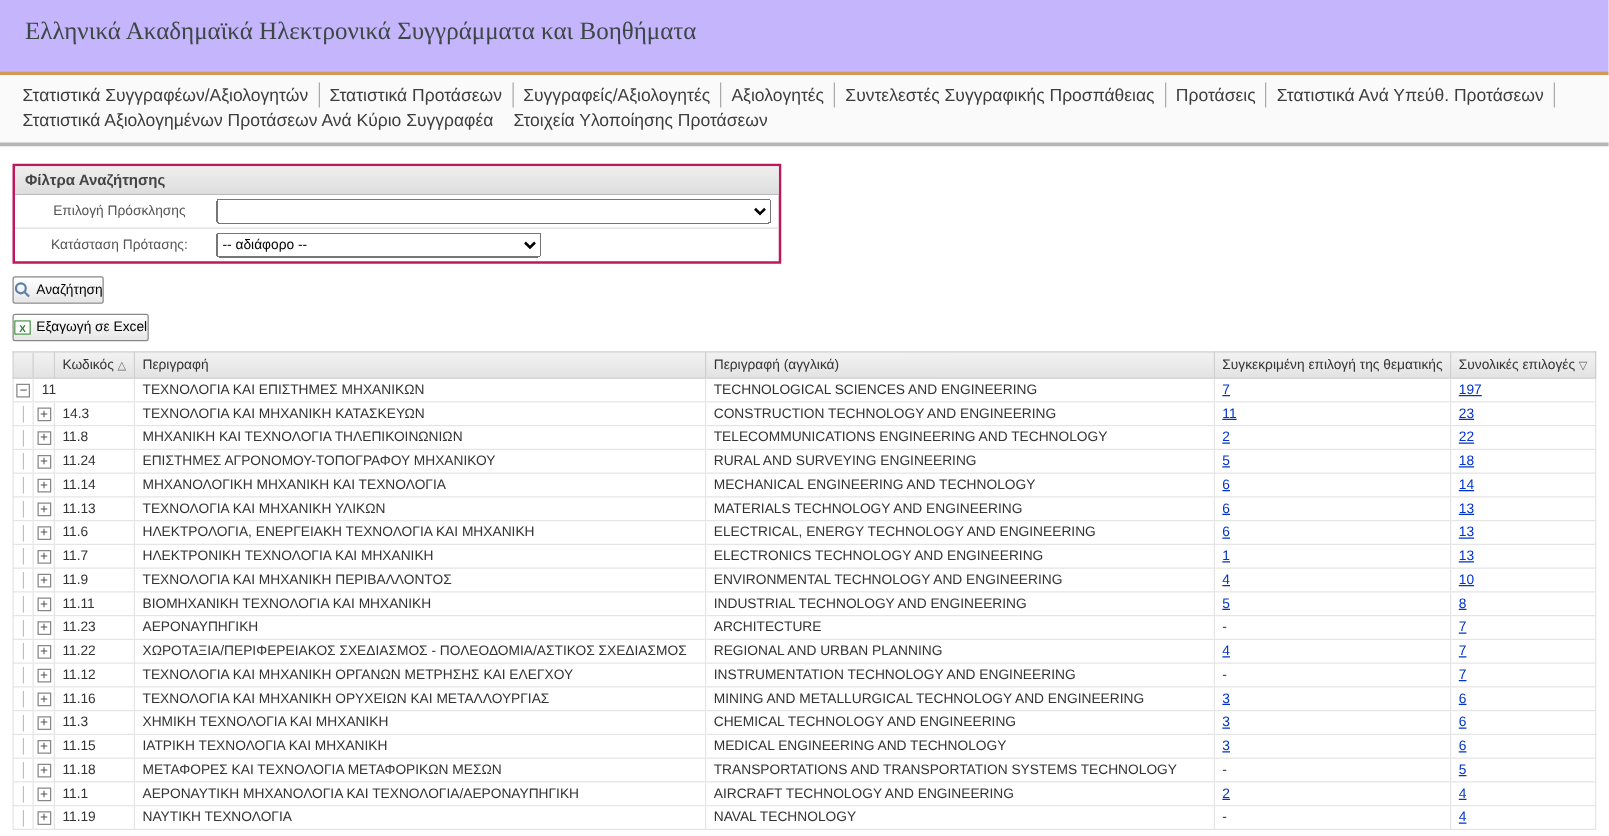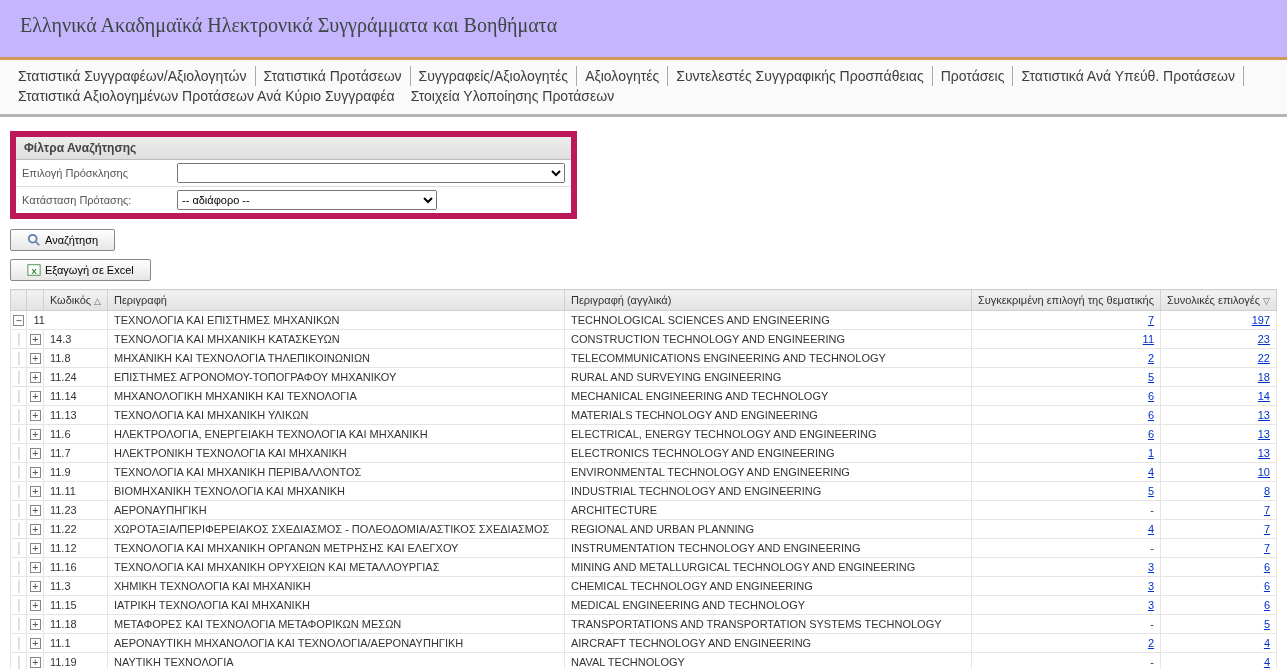--- a/index.html
+++ b/index.html
@@ -37,22 +37,22 @@
     text-decoration: none;
     padding: 2px 8px;
     border-right: 1px solid #aaa;
     font-size: 14px;
     line-height: 16px;
   }
   .menubar a:last-child { border-right: none; }
   .menubar a.noborder { border-right: none; }
   .content { padding: 14px 10px; }
   .filterbox {
-    border: 6px solid #be185d;
-    width: 567px;
+    border: 2px solid #be185d;
+    width: 615px;
     margin-bottom: 10px;
   }
   .filterbox-header {
     background: linear-gradient(#eee,#dedede);
     border-bottom: 1px solid #bbb;
     padding: 4px 8px;
     font-weight: bold;
     font-size: 12px;
     color: #444;
   }
@@ -60,33 +60,34 @@
     display: flex;
     align-items: center;
     border-bottom: 1px solid #ddd;
     padding: 3px 6px;
     font-size: 11px;
   }
   .filterrow:last-child { border-bottom: none; }
   .filterrow label {
     width: 155px;
     color: #555;
+    text-align: center;
   }
   .filterrow select {
     flex: 1;
     font-size: 11px;
     height: 20px;
   }
   .filterrow select.short { flex: 0 0 260px; }
   .btn {
     display: inline-flex;
     align-items: center;
     border: 1px solid #888;
     background: linear-gradient(#fff,#e6e6e6);
-    padding: 3px 16px;
+    padding: 3px 0;
     font-size: 11px;
     cursor: pointer;
     border-radius: 2px;
     gap: 4px;
   }
   .btn .ico { width: 14px; height: 14px; display:inline-block; }
   .toolbar-row { margin: 8px 0; }
   .grid {
     border: 1px solid #a8a8a8;
     width: 100%;
@@ -103,21 +104,21 @@
     white-space: nowrap;
   }
   .grid td {
     border: 1px solid #e5e5e5;
     padding: 3px 6px;
     color: #333;
     white-space: nowrap;
     overflow: hidden;
     text-overflow: ellipsis;
   }
-  .grid td.num, .grid th.num { text-align: right; }
+  .grid td.num, .grid th.num { }
   .grid a.link { color: #0033cc; text-decoration: underline; cursor:pointer;}
   .expcol {
     width: 18px;
     border-right: none !important;
     padding: 0 !important;
     text-align: center;
   }
   .expcol2 {
     width: 18px;
     padding: 0 !important;

